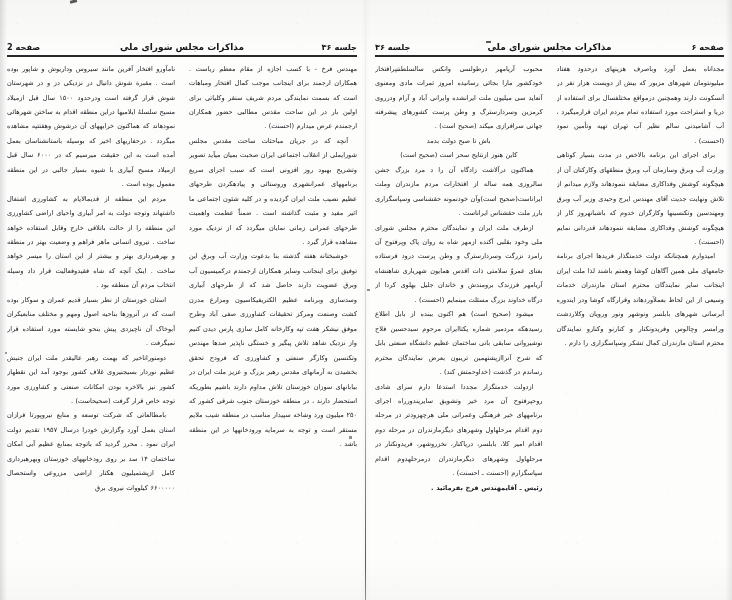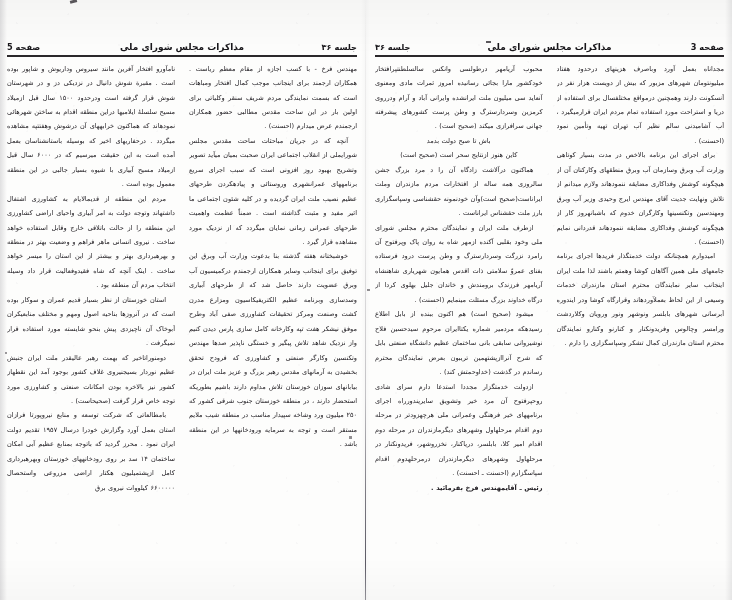--- a/index.html
+++ b/index.html
@@ -156,21 +156,21 @@
   <div class="speck" style="left:486px; top:41px; width:5px; height:2px;"></div>
   <div class="speck" style="left:367px; top:289px; width:3px; height:2px; opacity:.5;"></div>
   <div class="speck" style="left:349px; top:436px; width:3px; height:3px; opacity:.5;"></div>
   <div class="speck" style="left:5px;  top:352px; width:2px; height:2px; opacity:.45;"></div>
 
   <div class="page page-left">
 
     <div class="running-head">
       <span class="rh-side">جلسه ۳۶</span>
       <span class="rh-center">مذاکرات مجلس شورای ملی</span>
-      <span class="rh-side">صفحه 5</span>
+      <span class="rh-side">صفحه 2</span>
     </div>
     <div class="rule"></div>
 
     <div class="columns">
 
       <div class="col">
         <p class="no-indent">مهندس فرخ - با کسب اجازه از مقام معظم ریاست . همکاران ارجمند برای اینجانب موجب کمال افتخار ومباهات است که بسمت نمایندگی مردم شریف سنقر وکلیاتی برای اولین بار در این ساحت مقدس مطالبی حضور همکاران ارجمندم عرض میدارم (احسنت) .</p>
         <p>آنچه که در جریان مباحثات ساحت مقدس مجلس شورایملی از انقلاب اجتماعی ایران صحبت بمیان میآید تصویر وتشریح بهبود روز افزونی است که سبب اجرای سریع برنامههای عمرانشهری وروستائی و پیادهکردن طرحهای عظیم نصیب ملت ایران گردیده و در کلیه شئون اجتماعی ما اثیر مفید و مثبت گذاشته است . ضمناً عظمت واهمیت طرحهای عمرانی زمانی نمایان میگردد که از نزدیک مورد مشاهده قرار گیرد .</p>
         <p>خوشبختانه هفته گذشته بنا بدعوت وزارت آب وبرق این توفیق برای اینجانب وسایر همکاران ارجمندم درکمیسیون آب وبرق عضویت دارند حاصل شد که از طرحهای آبیاری وسدسازی وبرنامه عظیم الکتریفیکاسیون ومزارع مدرن کشت وصنعت ومرکز تحقیقات کشاورزی صفی آباد وطرح موفق نیشکر هفت تپه وکارخانه کامل سازی پارس دیدن کنیم واز نزدیک شاهد تلاش پیگیر و خستگی ناپذیر صدها مهندس وتکنسین وکارگر صنعتی و کشاورزی که فرودح تحقق بخشیدن به آرمانهای مقدس رهبر بزرگ و عزیز ملت ایران در بیابانهای سوزان خوزستان تلاش مداوم دارند باشیم بطوریکه استحضار دارند ، در منطقه خوزستان جنوب شرقی کشور که ۲۵۰ میلیون ورد وشاخه سپیدار مناسب در منطقه شیب ملایم مستقر است و توجه به سرمایه ورودخانهها در این منطقه باشد .</p>
       </div>
@@ -185,21 +185,21 @@
 
     </div>
   </div>
 
   <div class="gutter-halo" style="left:361px;"></div>
   <div class="gutter" style="left:365px;"></div>
 
   <div class="page page-right">
 
     <div class="running-head">
-      <span class="rh-side">صفحه 3</span>
+      <span class="rh-side">صفحه ۶</span>
       <span class="rh-center">مذاکرات مجلس شورای ملی</span>
       <span class="rh-side">جلسه ۳۶</span>
     </div>
     <div class="rule"></div>
 
     <div class="columns">
 
       <div class="col">
         <p class="no-indent">مجداناه بعمل آورد وباصرف هزینهای درحدود هفتاد میلیونتومان شهرهای مزبور که بیش از دویست هزار نفر در آنسکونت دارند وهمچنین درمواقع مختلفسال برای استفاده از دریا و استراحت مورد استفاده تمام مردم ایران قرارمیگیرد ، آب آشامیدنی سالم نظیر آب تهران تهیه وتأمین نمود (احسنت) .</p>
         <p>برای اجرای این برنامه بالاخص در مدت بسیار کوتاهی وزارت آب وبرق وسازمان آب وبرق منطقهای وکارکنان آن از هیچگونه کوشش وفداکاری مضایقه ننمودهاند ولازم میدانم از تلاش ونهایت جدیت آقای مهندس ایرج وحیدی وزیر آب وبرق ومهندسین وتکنسینها وکارگران خدوم که باشبانهروز کار از هیچگونه کوشش وفداکاری مضایقه ننمودهاند قدردانی نمایم (احسنت) .</p>

